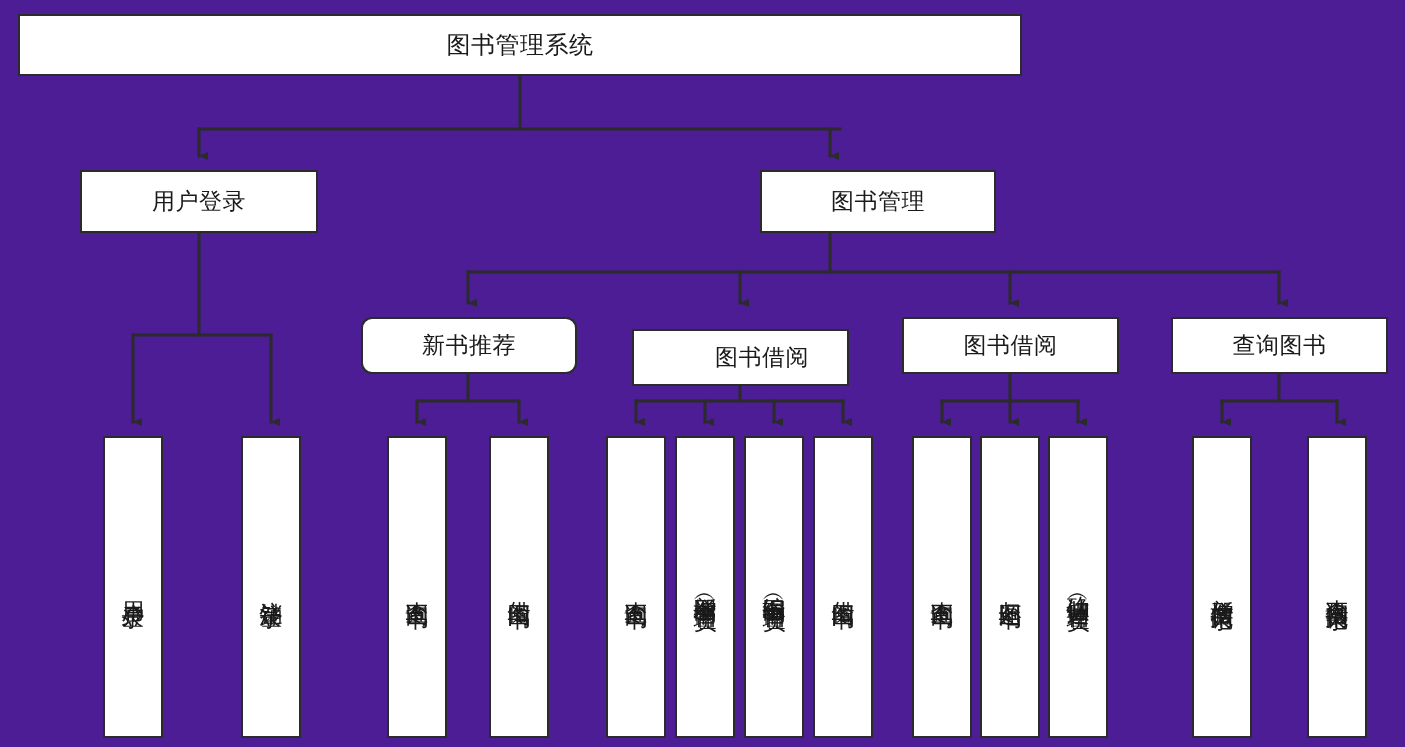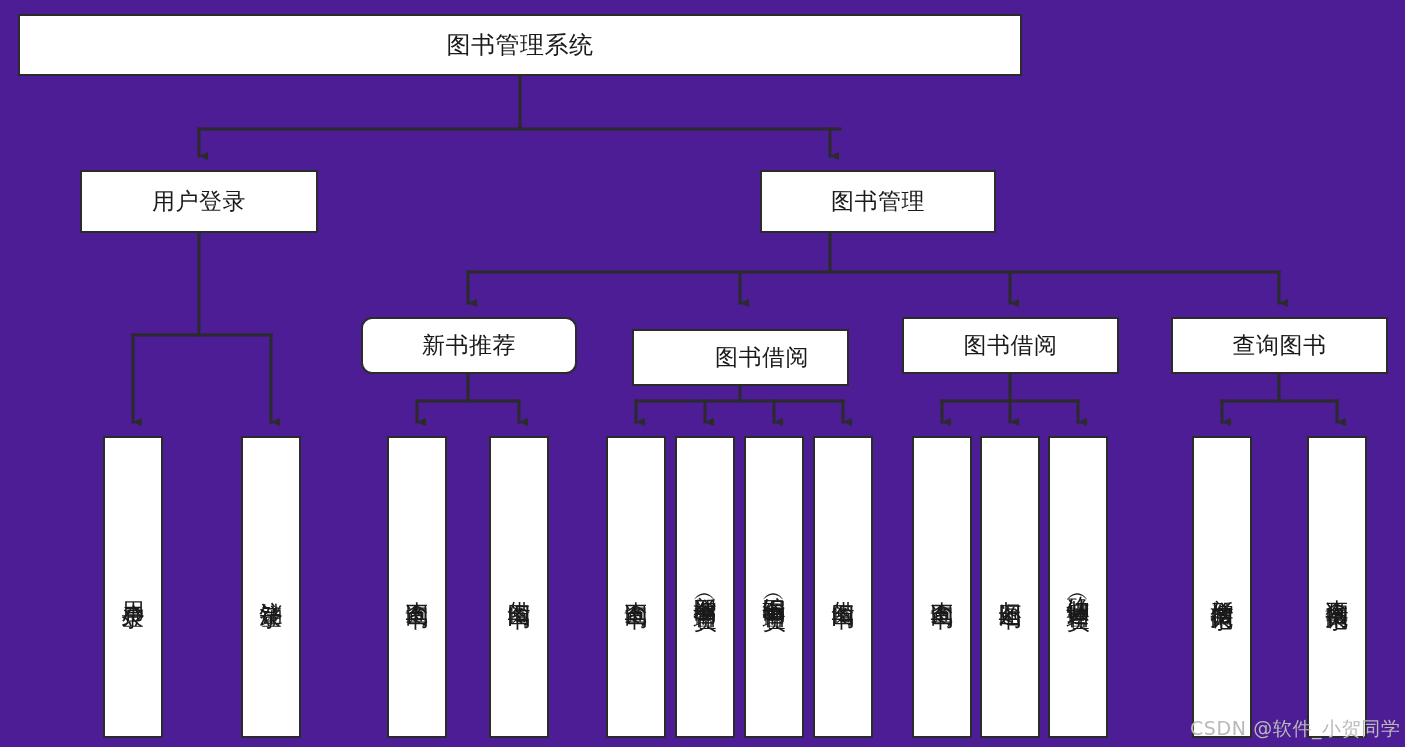--- a/index.html
+++ b/index.html
@@ -199,15 +199,14 @@
   </div>
 
   <div class="node vert" style="left:1192px; top:436px; width:60px; height:302px;">
     <span class="node-label">新增借阅记录</span>
   </div>
 
   <div class="node vert" style="left:1307px; top:436px; width:60px; height:302px;">
     <span class="node-label">查询借阅记录</span>
   </div>
 
-  <div class="watermark" style="left:1190px; top:716px;">CSDN @软件_小贺同学</div>
 
 </div>
 
 </body></html>

